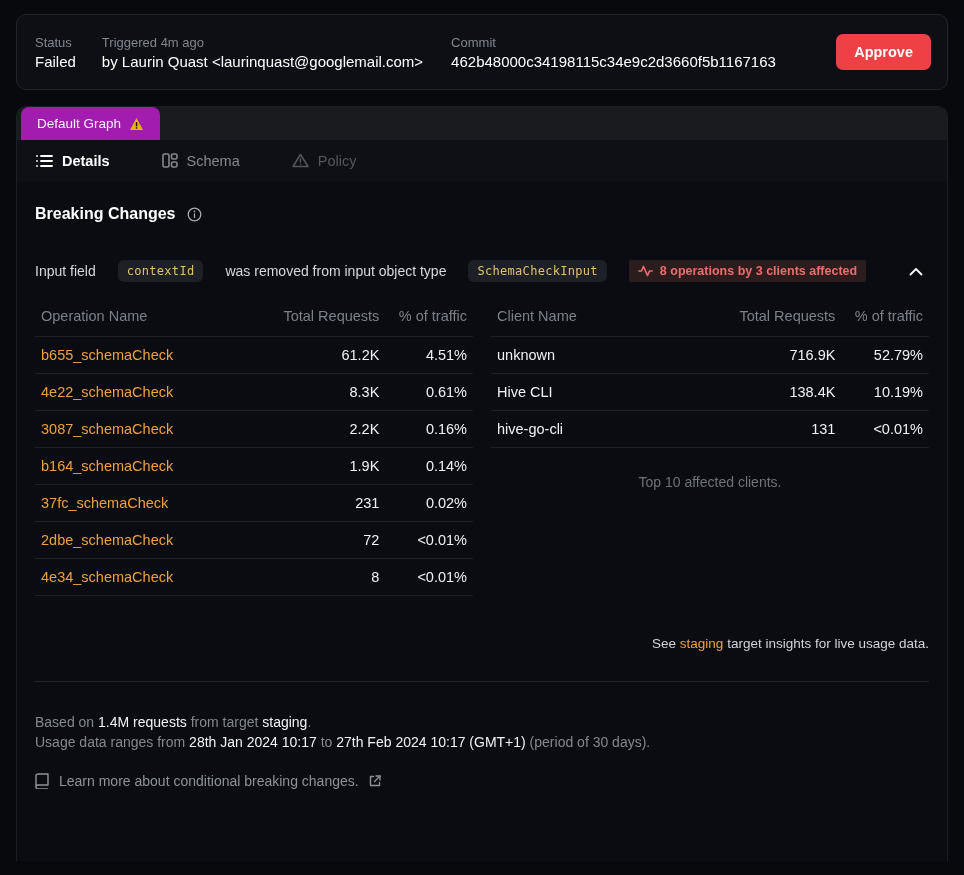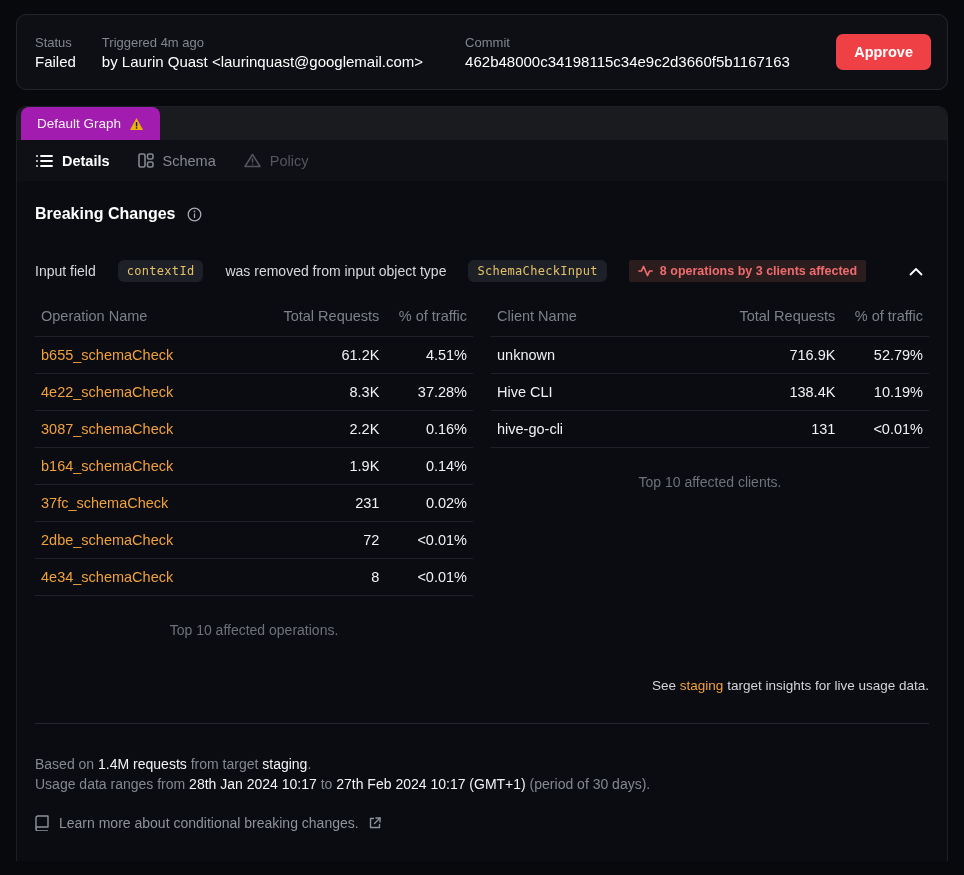--- a/index.html
+++ b/index.html
@@ -18,21 +18,21 @@
     border:1px solid #22252c;
     border-radius:10px;
     height:76px;
     display:flex;
     align-items:center;
     padding:0 16px 0 18px;
   }
   .hgroup { display:flex; flex-direction:column; gap:3px; margin-right:26px; }
   .hgroup .lbl { font-size:13px; color:#82868e; }
   .hgroup .val { font-size:15px; color:#ffffff; }
-  .hgroup.commit { margin-left:16px; }
+  .hgroup.commit { margin-left:2px; }
   .approve-btn {
     margin-left:auto;
     background:#ef4046;
     color:#ffffff;
     border:none;
     border-radius:7px;
     font-family:"Liberation Sans", sans-serif;
     font-size:14.5px;
     font-weight:bold;
     padding:10px 18px;
@@ -68,21 +68,21 @@
     padding:0 16px;
     font-size:13.5px;
     color:#f2f2f3;
     cursor:pointer;
   }
   .tabs-row {
     background:#0e1015;
     height:41px;
     display:flex;
     align-items:center;
-    gap:28px;
+    gap:52px;
     padding-left:19px;
     flex:0 0 auto;
   }
   .tab-item { display:flex; align-items:center; gap:9px; font-size:14.5px; cursor:pointer; }
   .tab-item.active { color:#ffffff; font-weight:bold; }
   .tab-item.inactive { color:#85888f; }
   .tab-item.dim { color:#53565c; }
 
   .content { background:#0a0c11; padding:20px 18px 0 18px; flex:1 1 auto; }
 
@@ -293,21 +293,21 @@
           </thead>
           <tbody>
               <tr>
                 <td class="cell-name"><a href="#">b655_schemaCheck</a></td>
                 <td class="cell-num">61.2K</td>
                 <td class="cell-num">4.51%</td>
               </tr>
               <tr>
                 <td class="cell-name"><a href="#">4e22_schemaCheck</a></td>
                 <td class="cell-num">8.3K</td>
-                <td class="cell-num">37.28%</td>
+                <td class="cell-num">0.61%</td>
               </tr>
               <tr>
                 <td class="cell-name"><a href="#">3087_schemaCheck</a></td>
                 <td class="cell-num">2.2K</td>
                 <td class="cell-num">0.16%</td>
               </tr>
               <tr>
                 <td class="cell-name"><a href="#">b164_schemaCheck</a></td>
                 <td class="cell-num">1.9K</td>
                 <td class="cell-num">0.14%</td>
@@ -322,21 +322,20 @@
                 <td class="cell-num">72</td>
                 <td class="cell-num">&lt;0.01%</td>
               </tr>
               <tr>
                 <td class="cell-name"><a href="#">4e34_schemaCheck</a></td>
                 <td class="cell-num">8</td>
                 <td class="cell-num">&lt;0.01%</td>
               </tr>
             </tbody>
         </table>
-        <div class="tbl-caption">Top 10 affected operations.</div>
       </div>
 
       <div>
         <table>
           <thead>
             <tr>
               <th class="col-name">Client Name</th>
               <th class="num col-req">Total Requests</th>
               <th class="num col-traffic">% of traffic</th>
             </tr>

